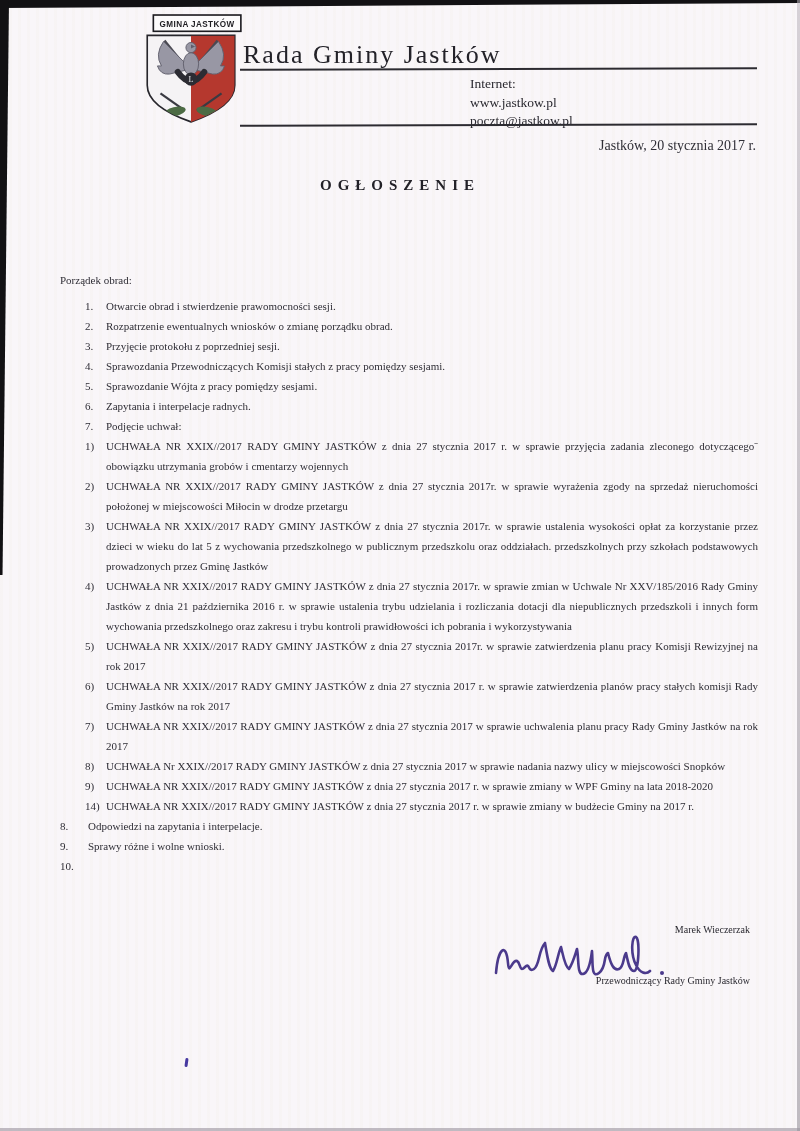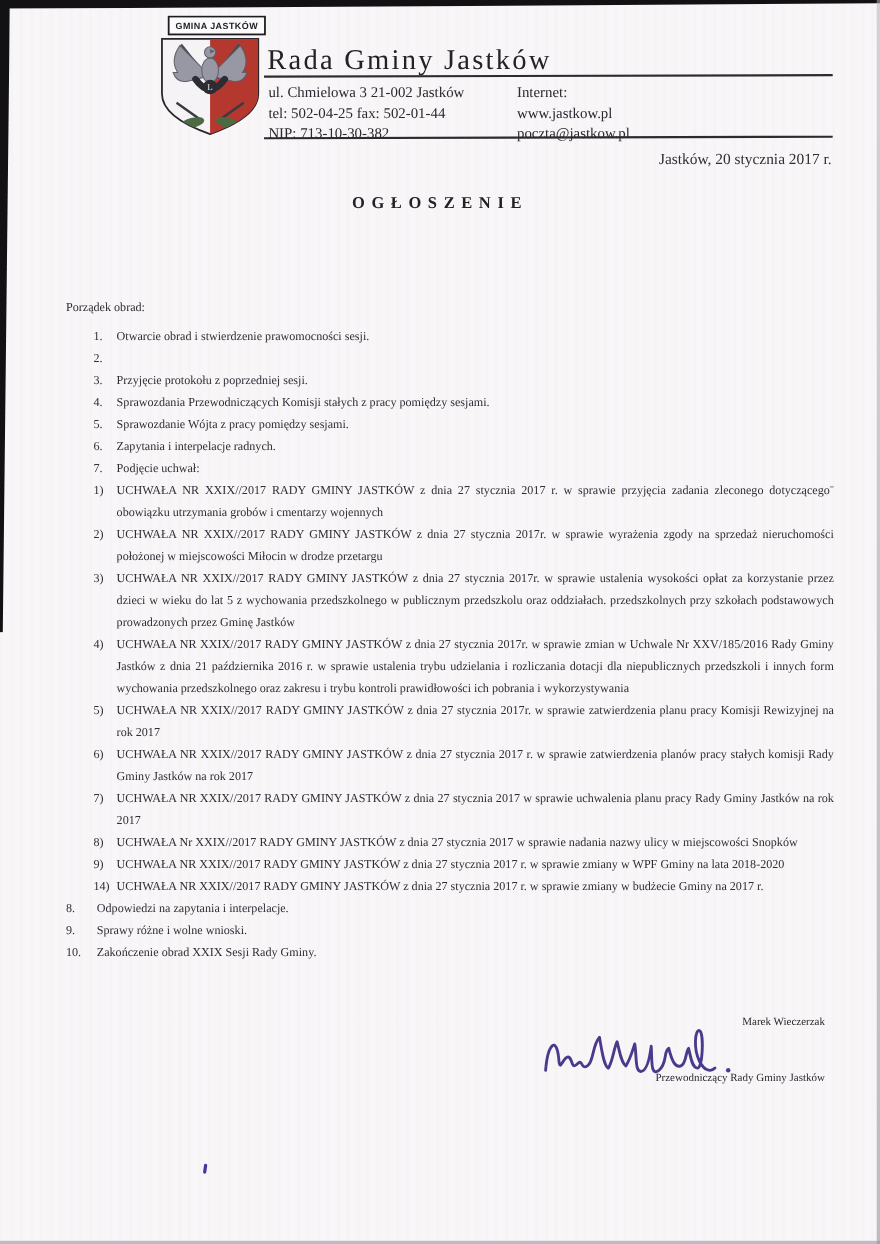--- a/index.html
+++ b/index.html
@@ -82,25 +82,20 @@
       <text x="56" y="67" text-anchor="middle" font-family="Liberation Serif, serif" font-size="8" fill="#e8e8ec">L</text>
       <ellipse cx="40" cy="96" rx="11" ry="4.5" fill="#4c6b44" transform="rotate(-14 40 96)"></ellipse>
       <ellipse cx="72" cy="96" rx="11" ry="4.5" fill="#4c6b44" transform="rotate(14 72 96)"></ellipse>
     </g>
     <rect x="19" y="1" width="86" height="16" fill="#fcfbfc" stroke="#1d1c21" stroke-width="1.6"></rect>
     <text x="62" y="12.5" text-anchor="middle" font-family="Liberation Sans, sans-serif" font-weight="bold" font-size="8" letter-spacing="0.4" fill="#1d1c21">GMINA JASTKÓW</text>
   </svg>
 
   <div class="org-name">Rada Gminy Jastków</div>
   <div class="rule rule-1"></div>
-  <div class="addr addr-left">
-    <div>ul. Chmielowa 3 21-002 Jastków</div>
-    <div>tel: 502-04-25  fax: 502-01-44</div>
-    <div>NIP: 713-10-30-382</div>
-  </div>
   <div class="addr addr-right">
     <div>Internet:</div>
     <div>www.jastkow.pl</div>
     <div>poczta@jastkow.pl</div>
   </div>
   <div class="rule rule-2"></div>
 
   <div class="dateline">Jastków,  20 stycznia 2017 r.</div>
   <div class="doc-title">OGŁOSZENIE</div>
 
@@ -108,20 +103,21 @@
   <div class="agenda">
     <div class="agenda-label">Porządek obrad:</div>
 
     <div class="main-items">
       <div class="row">
           <span class="n">1.</span>
           <span class="t">Otwarcie obrad  i stwierdzenie prawomocności sesji.</span>
         </div>
       <div class="row">
           <span class="n">2.</span>
+          <span class="t">Rozpatrzenie ewentualnych wniosków o zmianę porządku obrad.</span>
         </div>
       <div class="row">
           <span class="n">3.</span>
           <span class="t">Przyjęcie protokołu z poprzedniej sesji.</span>
         </div>
       <div class="row">
           <span class="n">4.</span>
           <span class="t">Sprawozdania Przewodniczących Komisji stałych z pracy pomiędzy sesjami.</span>
         </div>
       <div class="row">
@@ -185,21 +181,20 @@
       <div class="row">
           <span class="n">8.</span>
           <span class="t">Odpowiedzi na zapytania i interpelacje.</span>
         </div>
       <div class="row">
           <span class="n">9.</span>
           <span class="t">Sprawy różne i wolne wnioski.</span>
         </div>
       <div class="row">
           <span class="n">10.</span>
-          <span class="t">Zakończenie obrad  XXIX Sesji Rady Gminy.</span>
         </div>
     </div>
   </div>
 
   <div class="signature">
     <div>Marek Wieczerzak</div>
     <svg class="sig-svg" width="190" height="58" viewBox="0 0 190 58" aria-hidden="true">
       <path d="M6,44 C8,20 16,12 18,34 C19,48 22,30 27,32 C31,34 29,44 35,38
                C40,33 38,44 44,40 C50,36 48,22 55,14 C57,26 59,40 63,42
                C67,36 68,24 71,18 C73,26 75,38 79,40 C83,34 85,26 87,20

